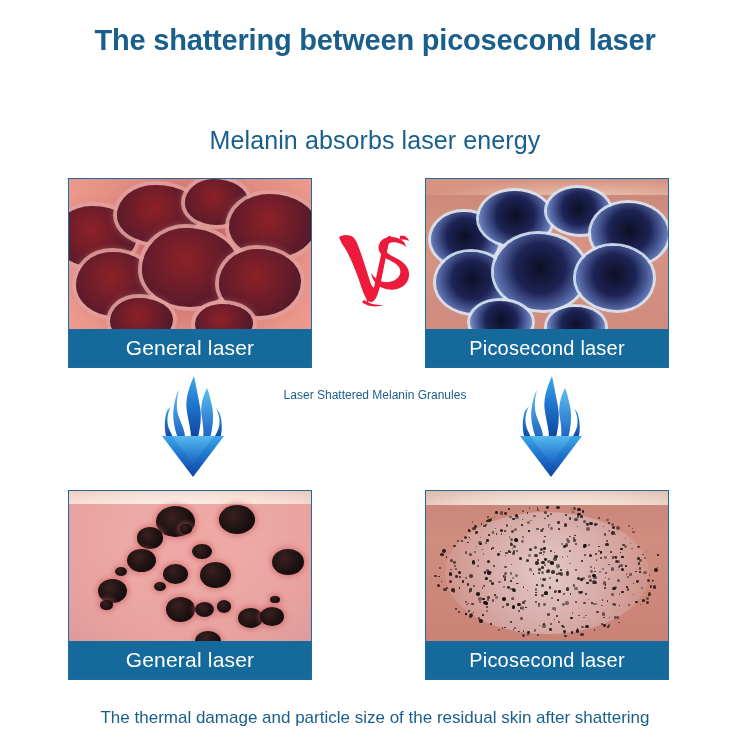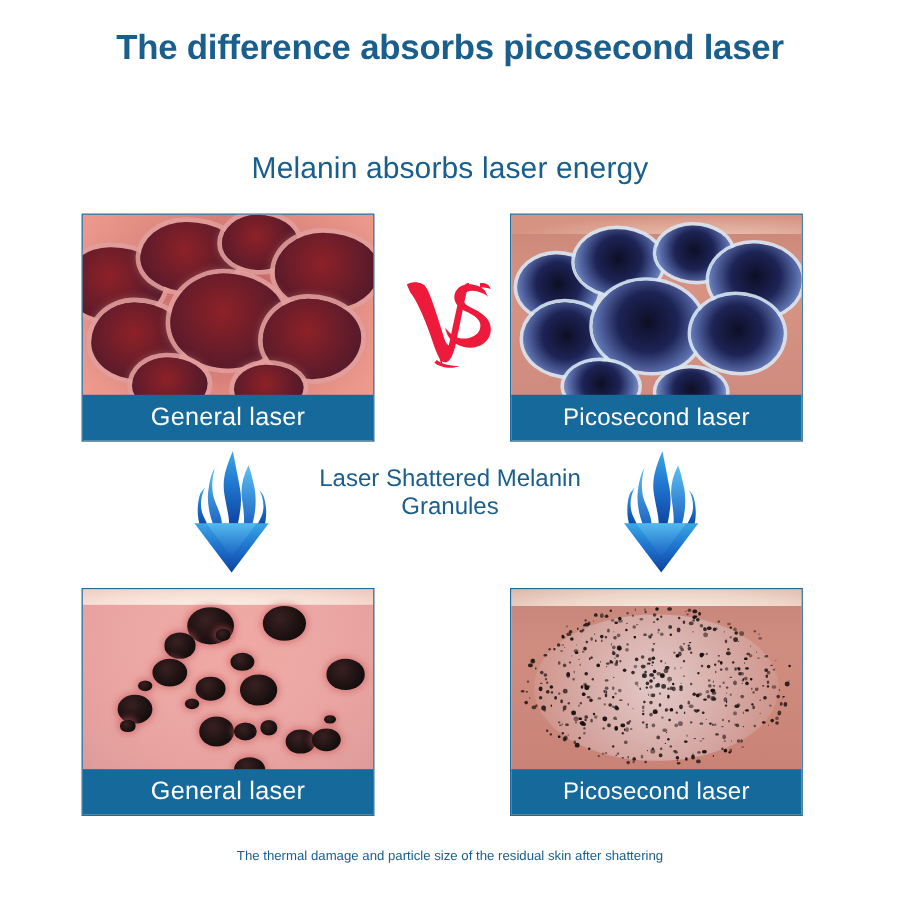--- a/index.html
+++ b/index.html
@@ -38,30 +38,30 @@
     font-weight: normal;
     color: #1A5E8C;
     letter-spacing: 0.1px;
   }
   .footnote {
     position: absolute;
     left: 0;
     top: 708px;
     width: 750px;
     text-align: center;
-    font-size: 11px;
+    font-size: 17px;
     color: #1A5E8C;
   }
   .mid-label {
     position: absolute;
     left: 230px;
     top: 388px;
     width: 290px;
     text-align: center;
-    font-size: 20px;
+    font-size: 12px;
     color: #1A5E8C;
   }
 
   
   .panel {
     position: absolute;
     width: 244px;
     height: 190px;
     box-sizing: border-box;
     border: 1.5px solid #1A6D9E;
@@ -183,21 +183,21 @@
     width: 70px;
     height: 105px;
   }
   .flame.left  { left: 158px; top: 374px; }
   .flame.right { left: 516px; top: 374px; }
 </style>
 </head>
 <body>
 
 <div class="title">
-  <div>The difference absorbs picosecond laser</div>
+  <div>The shattering between picosecond laser</div>
 </div>
 
 <div class="subtitle">Melanin absorbs laser energy</div>
 
 <div class="panel tl">
   <div class="photo">
     <div class="ph-red">
       <div class="cell" style="left:-6%;  top:18%; width:34%; height:40%;"></div>
       <div class="cell" style="left:20%;  top:4%;  width:34%; height:38%;"></div>
       <div class="cell" style="left:48%;  top:0%;  width:26%; height:30%;"></div>

